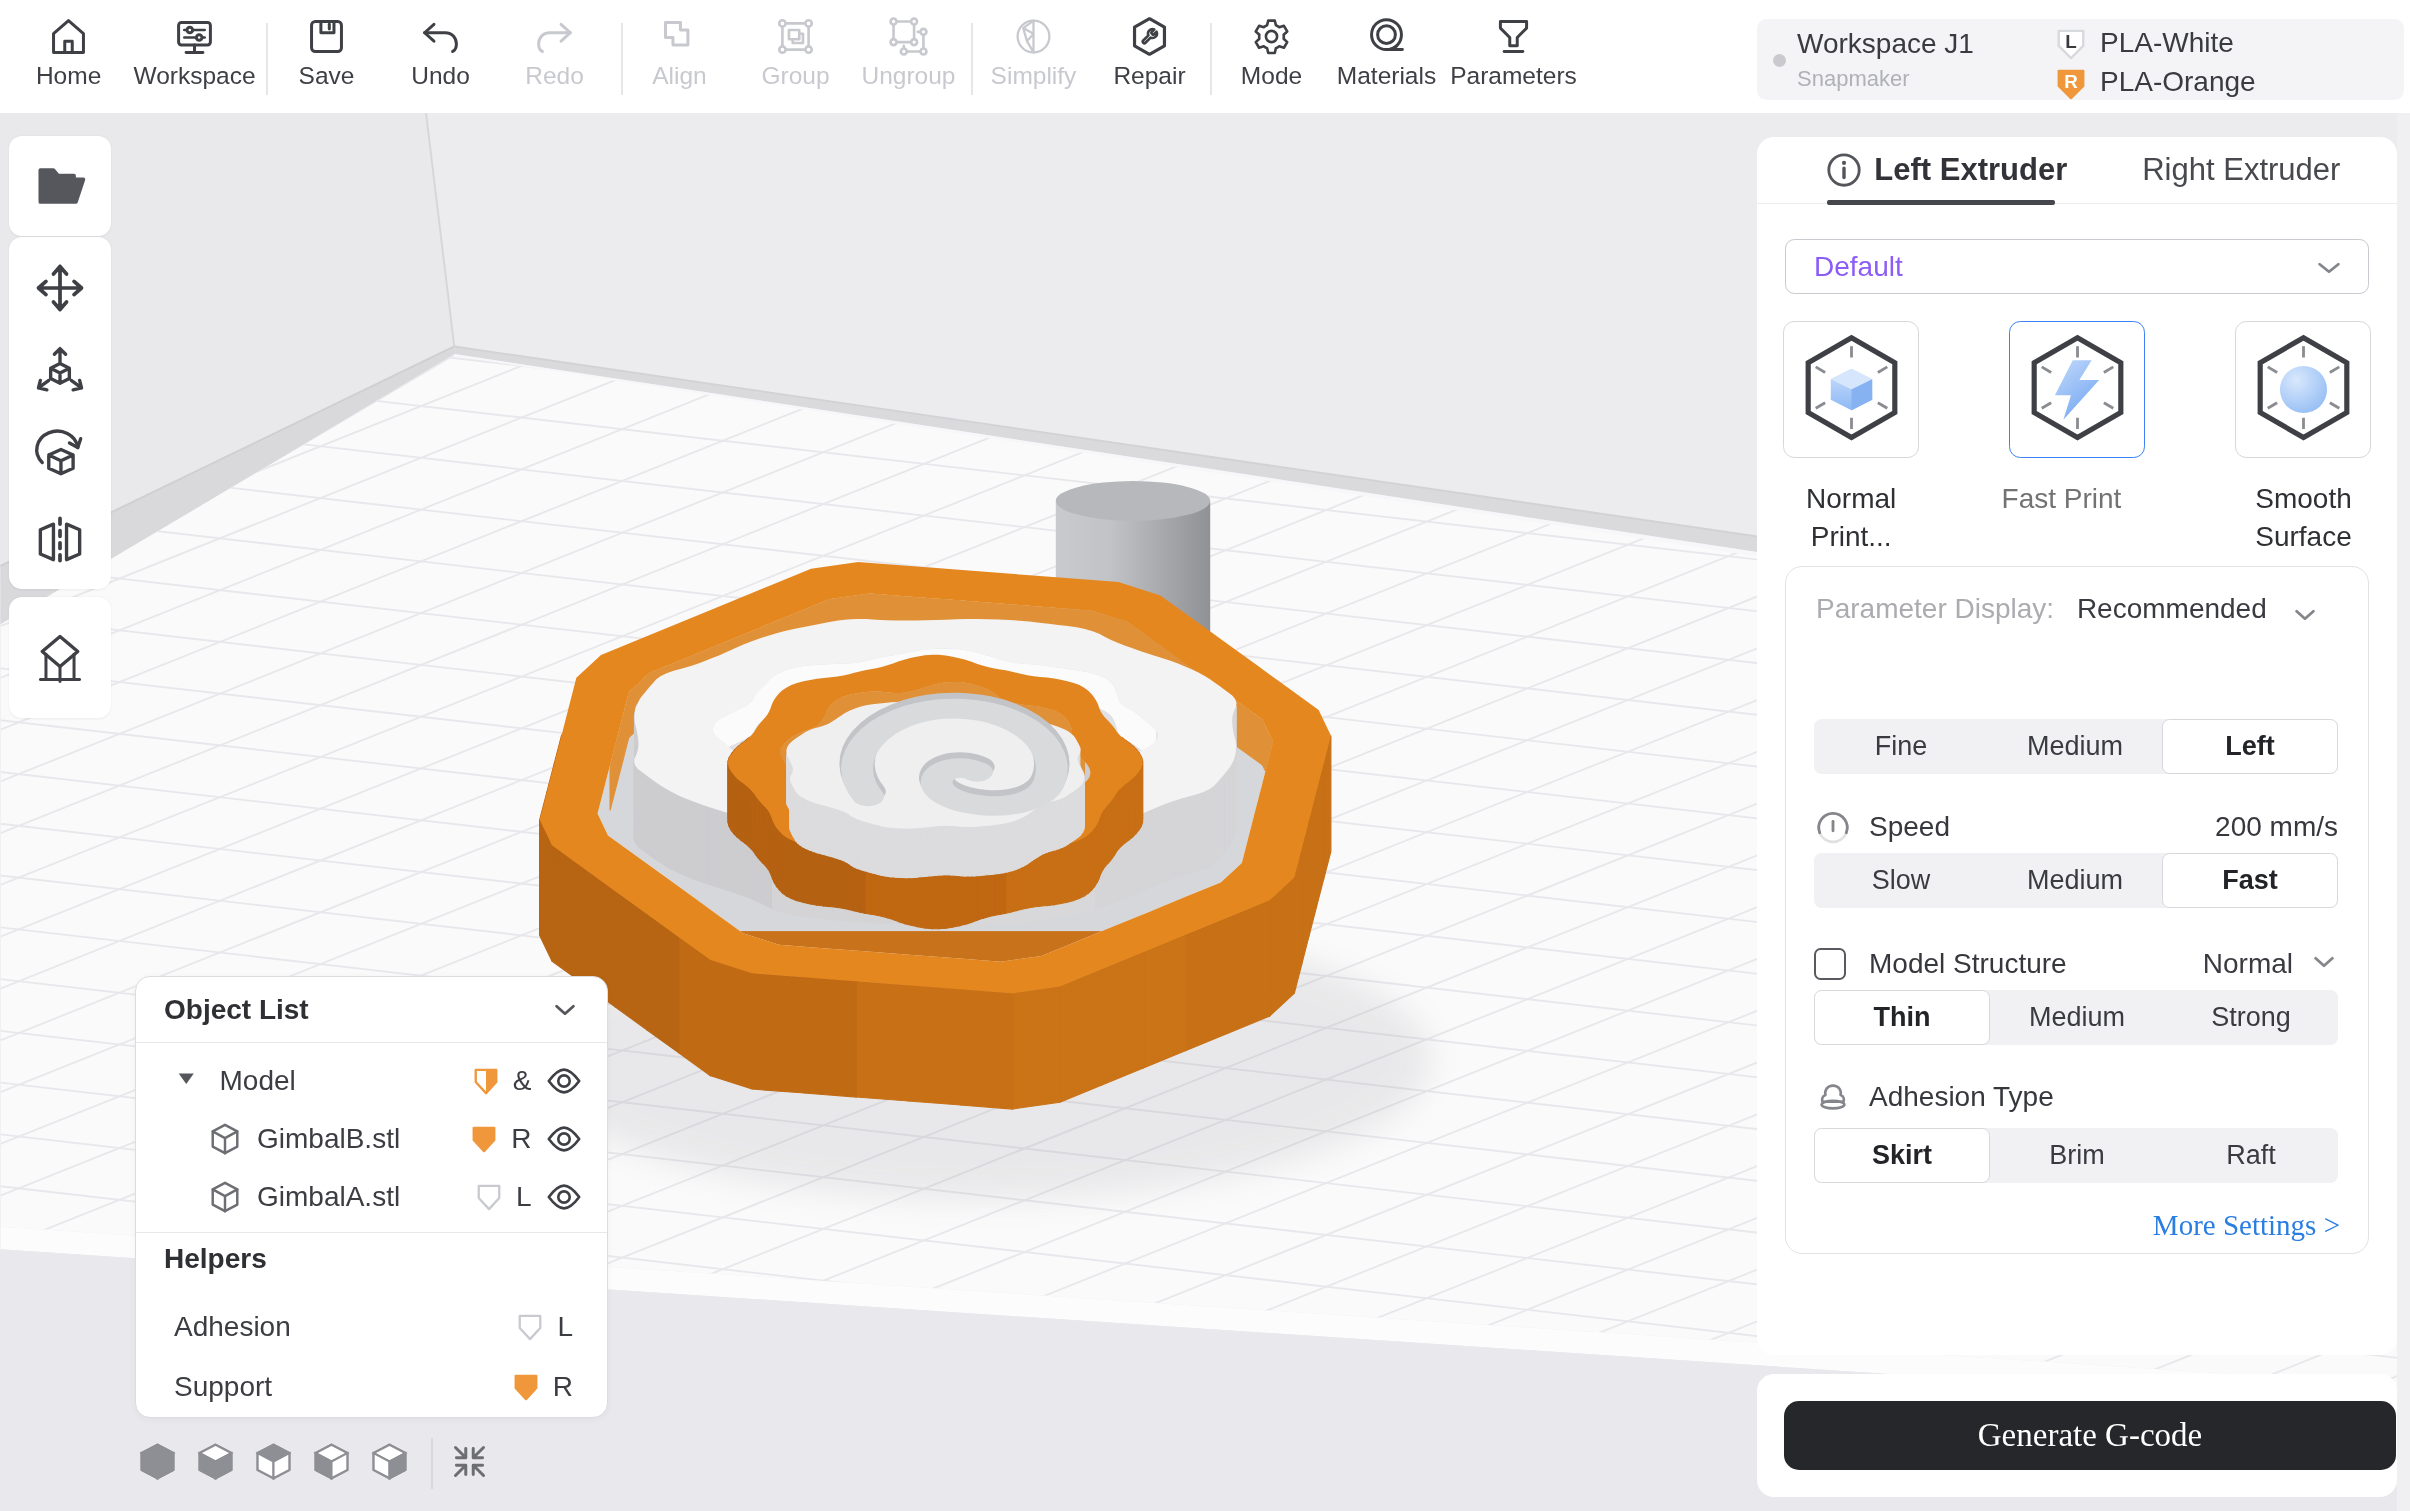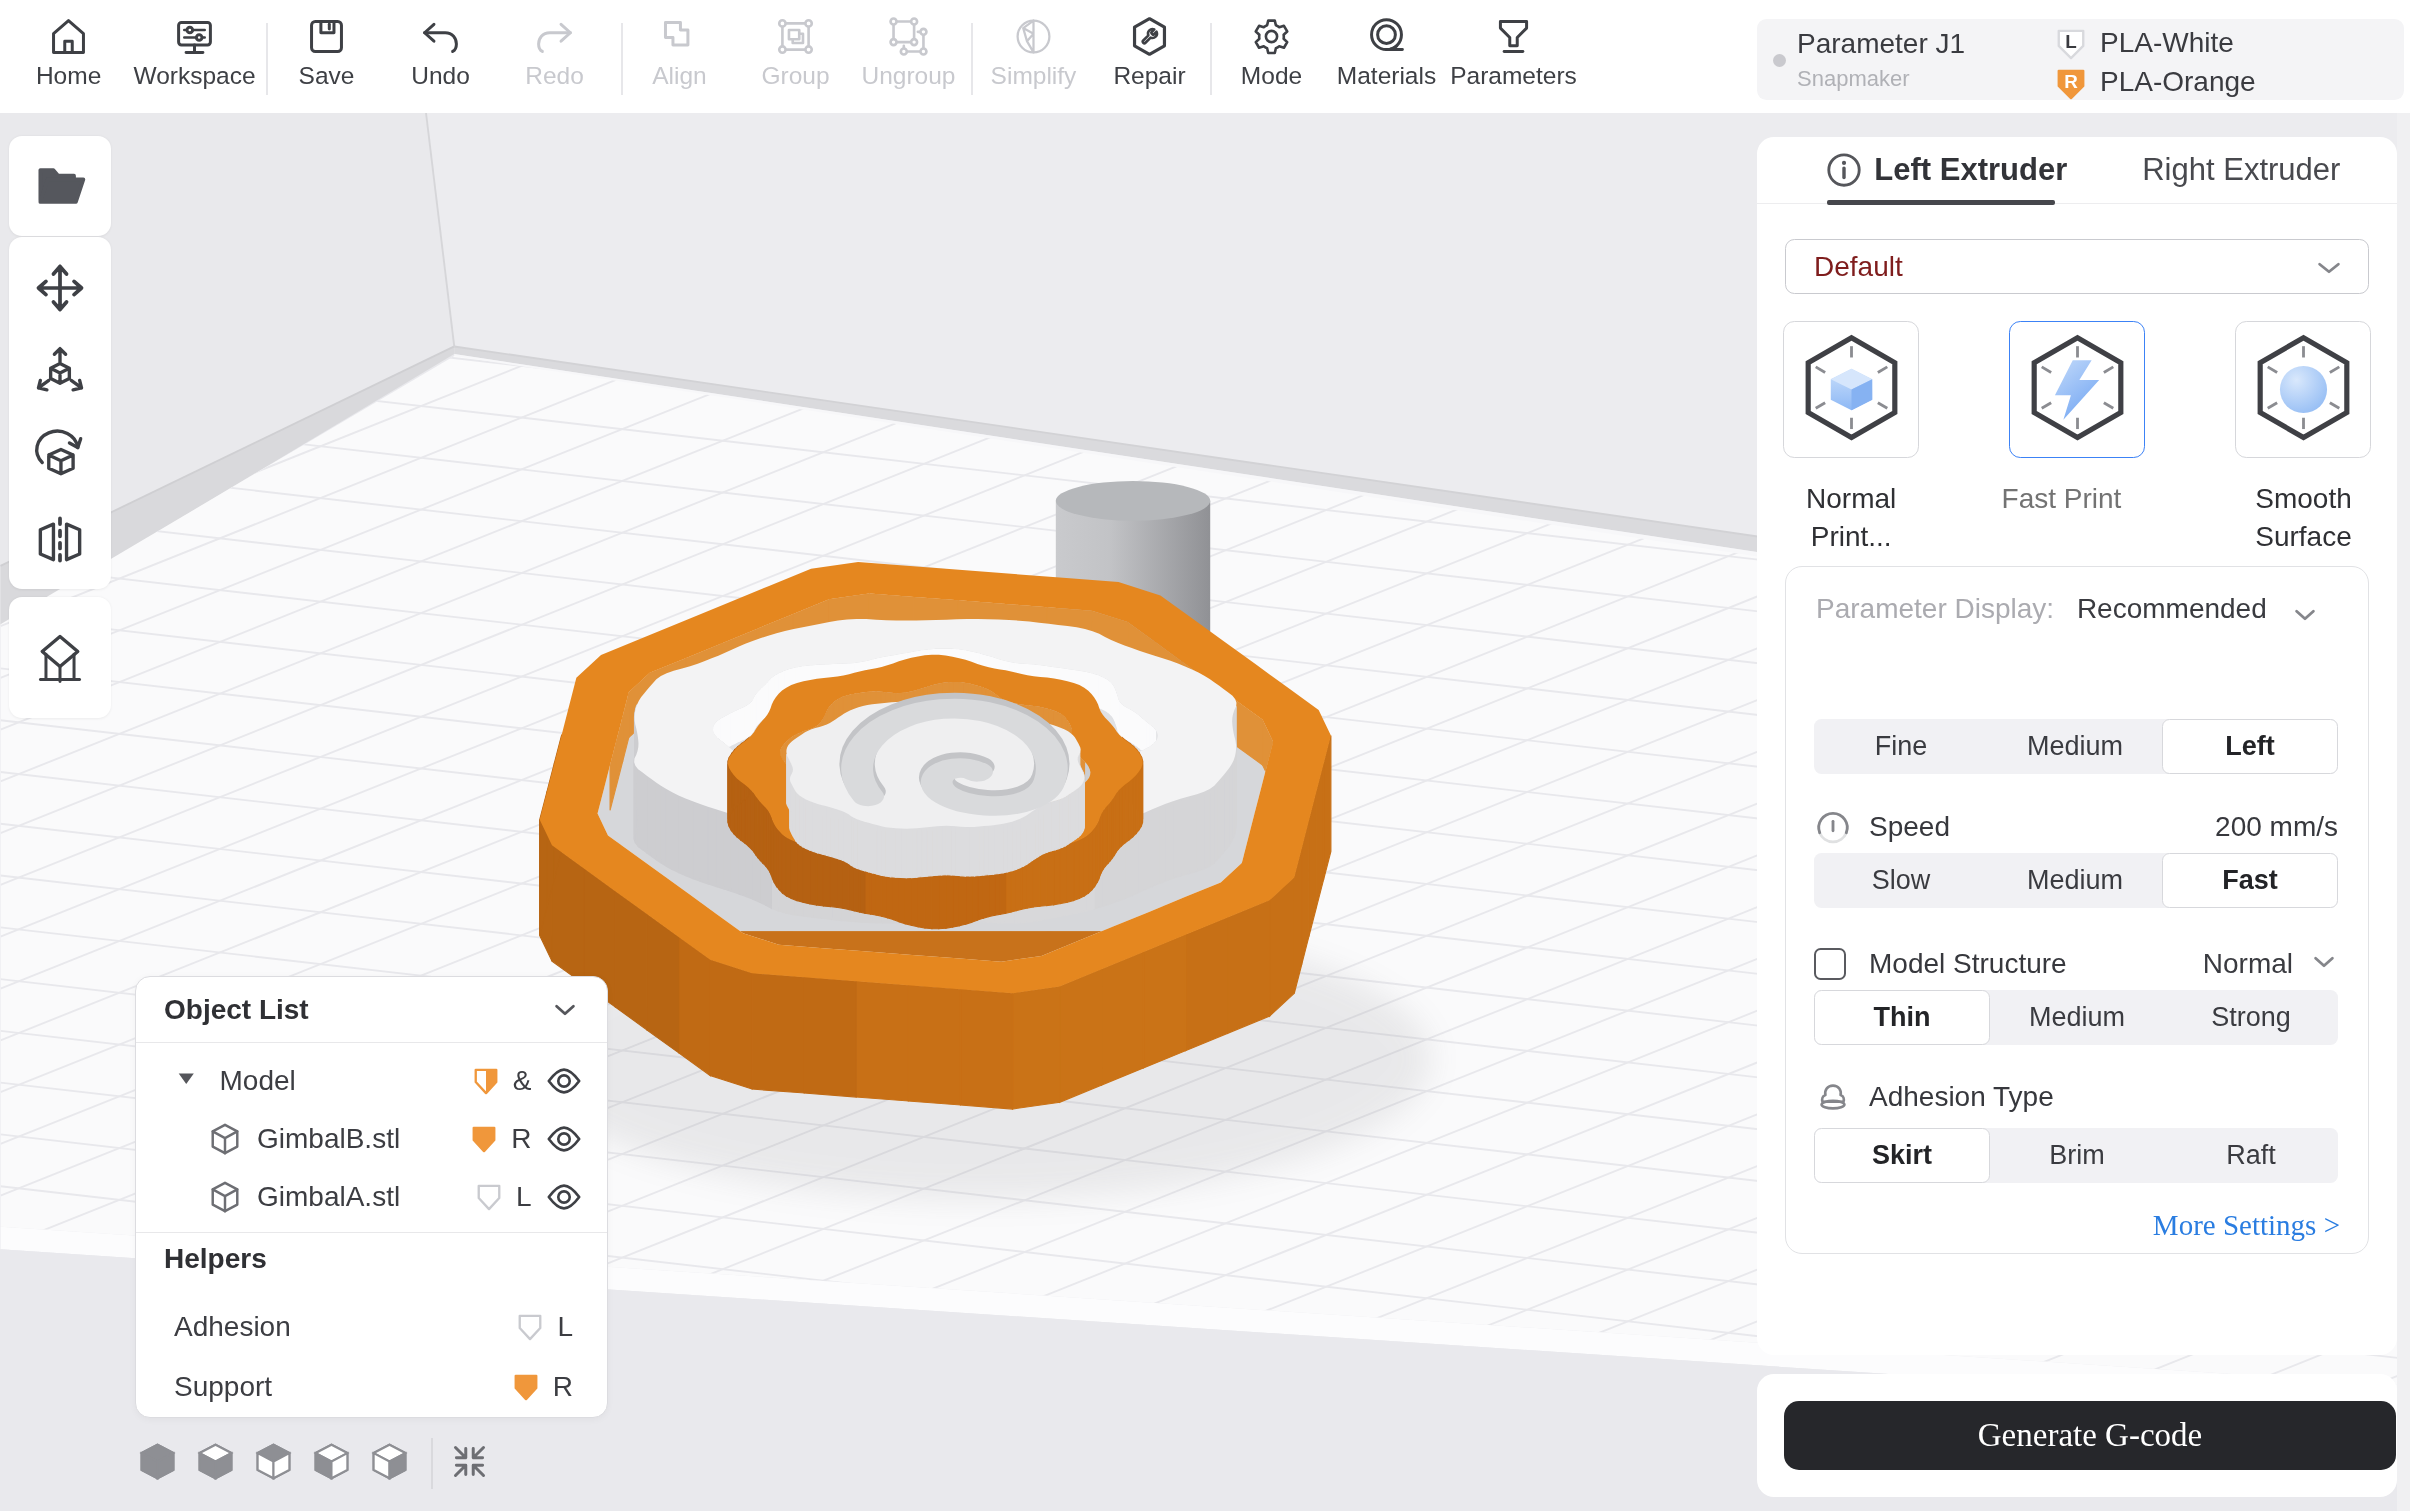--- a/index.html
+++ b/index.html
@@ -852,21 +852,21 @@
         <path d="M13,39 H33"></path>
       </svg>
       <div class="lb">Parameters</div>
     </div>
     <div class="tdiv" style="left:266px;"></div>
     <div class="tdiv" style="left:621px;"></div>
     <div class="tdiv" style="left:971px;"></div>
     <div class="tdiv" style="left:1210px;"></div>
     <div id="machinebox">
       <div class="abs" style="left:16px;top:35px;width:13px;height:13px;border-radius:50%;background:#c9c9ce;"></div>
-      <div class="abs" style="left:40px;top:9.4px;font-size:28px;color:#3a3b40;">Parameter J1</div>
+      <div class="abs" style="left:40px;top:9.4px;font-size:28px;color:#3a3b40;">Workspace J1</div>
       <div class="abs" style="left:40px;top:47px;font-size:22px;color:#b0b1b6;">Snapmaker</div>
       <div class="abs" style="left:298px;top:9.4px;"><svg width="32" height="32" viewBox="0 0 34 34">
           <path d="M4,3 H30 V19 L17.0,32 L4,19 Z" fill="#fff" stroke="#d8d9dd" stroke-width="2.5" stroke-linejoin="round"></path>
           <text x="17.0" y="21" font-size="20" font-weight="bold" text-anchor="middle" fill="#3a3b40" font-family="Liberation Sans">L</text>
         </svg></div>
       <div class="abs" style="left:343px;top:7.5px;font-size:28px;color:#3a3b40;">PLA-White</div>
       <div class="abs" style="left:298px;top:49px;"><svg width="32" height="32" viewBox="0 0 34 34">
           <path d="M4,3 H30 V19 L17.0,32 L4,19 Z" fill="#f0973b" stroke="#f0973b" stroke-width="2.5" stroke-linejoin="round"></path>
           <text x="17.0" y="21" font-size="20" font-weight="bold" text-anchor="middle" fill="#fff" font-family="Liberation Sans">R</text>
         </svg></div>
@@ -1050,21 +1050,21 @@
           <circle cx="20" cy="20" r="16"></circle>
           <path d="M20,18 V28" stroke-width="3.6"></path>
           <circle cx="20" cy="12.5" r="2.2" fill="#55565b" stroke="none"></circle>
         </svg>
         <span style="font-size:31px;font-weight:700;color:#323338;">Left Extruder</span>
       </div>
       <div style="margin-left:75px;font-size:31px;color:#48494e;">Right Extruder</div>
       <div class="abs" style="left:70px;top:63px;width:228px;height:4.7px;background:#46474c;border-radius:1.9px;"></div>
     </div>
     <div class="abs" style="left:28px;top:102px;width:584px;height:55px;border:1.9px solid #c9cacf;border-radius:9.4px;display:flex;align-items:center;">
-      <span style="margin-left:28px;font-size:28px;color:#7f1d1d;">Default</span>
+      <span style="margin-left:28px;font-size:28px;color:#8b5cf6;">Default</span>
       <span style="position:absolute;right:24.5px;top:13px;"><svg width="30" height="30" viewBox="0 0 32 32" fill="none" stroke="#85868b" stroke-width="3" stroke-linecap="round" stroke-linejoin="round">
           <path d="M6,12 L16.0,20 L26,12"></path>
         </svg></span>
     </div>
     <div class="mcard" style="left:26px;">
       <svg width="113" height="113" viewBox="0 0 120 120">
         <path d="M60,5 L106,31.5 V84.5 L60,111 L14,84.5 V31.5 Z" fill="none" stroke="#3f4045" stroke-width="5.5" stroke-linejoin="miter"></path>
         <g stroke="#8b8c91" stroke-width="3">
           <path d="M60,14 V26"></path>
           <path d="M98,36 L88,42"></path>

